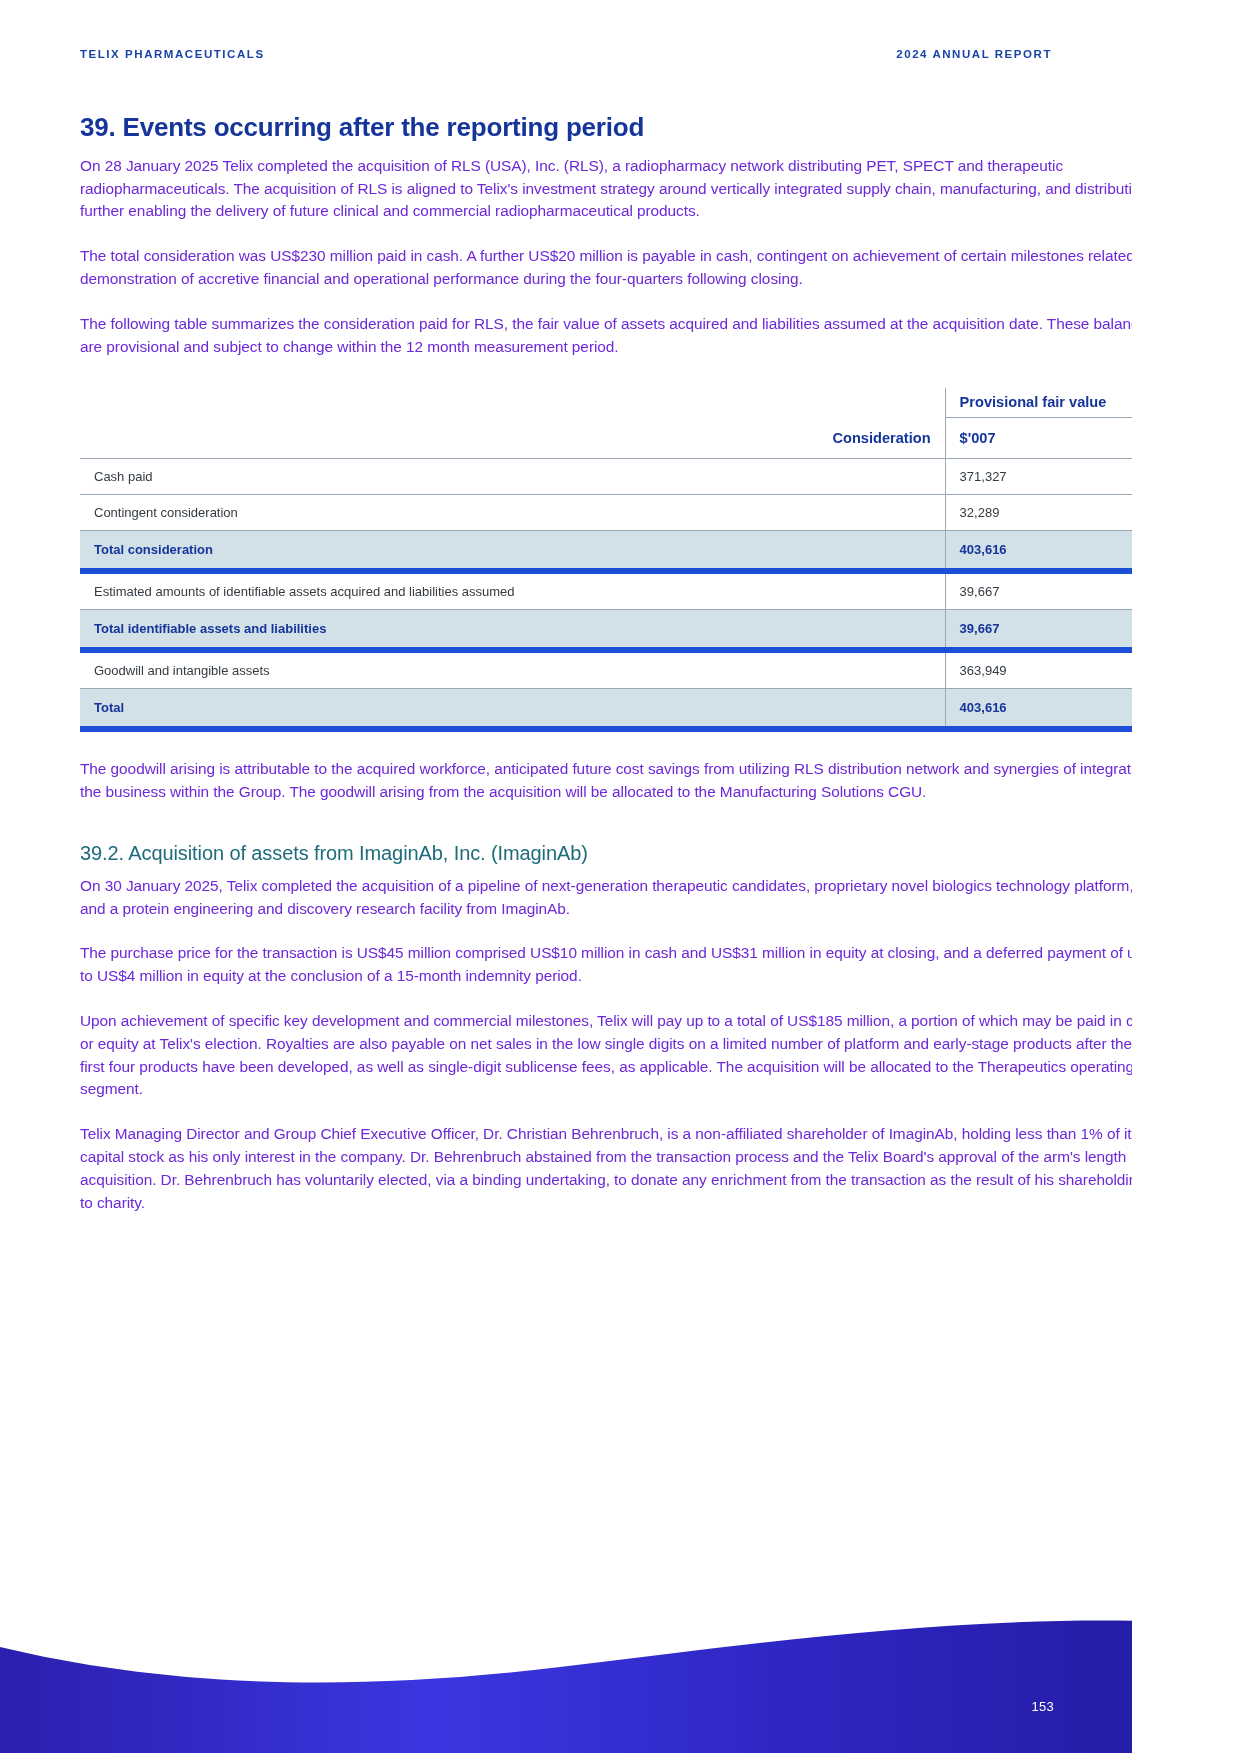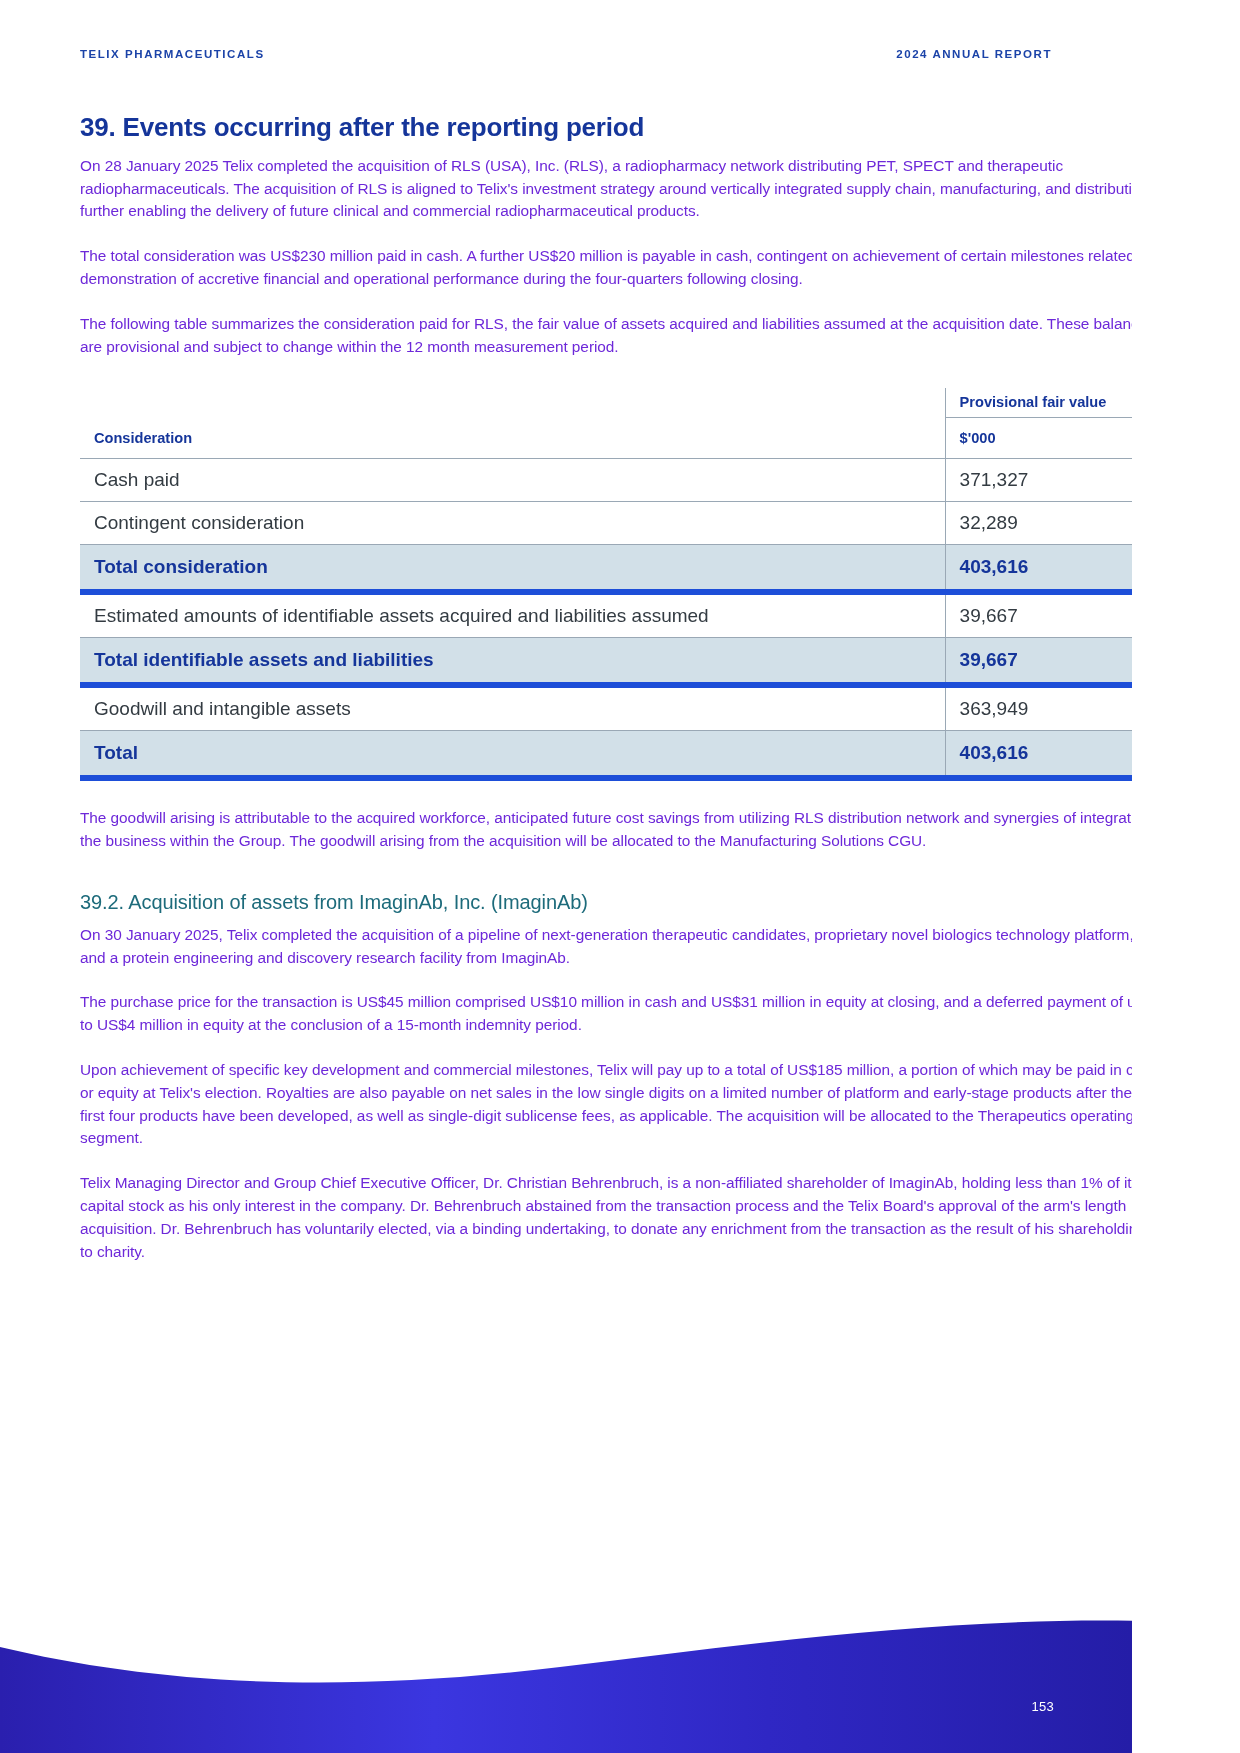--- a/index.html
+++ b/index.html
@@ -74,21 +74,21 @@
     width: 100%;
     border-collapse: collapse;
     margin-top: 30px;
     margin-bottom: 26px;
     table-layout: fixed;
   }
   table.fin col.label-col { width: 785px; }
   table.fin col.value-col { width: 195px; }
 
   table.fin th, table.fin td {
-    font-size: 19px;
+    font-size: 13px;
     color: #333b42;
     padding: 10px 14px 10px 14px;
     vertical-align: middle;
     text-align: left;
   }
   table.fin .val {
     text-align: left;
     padding-right: 12px;
   }
 
@@ -104,20 +104,21 @@
   tr.head-row th.blank { border-bottom: none; }
   tr.head-row th.val { border-left: 1px solid #9aa8b5; }
 
   tr.subhead-row th {
     border-bottom: 1px solid #9aa8b5;
     font-weight: 700;
     color: #15359a;
     font-size: 14.6px;
     padding-top: 12px;
     padding-bottom: 12px;
+    text-align: right;
   }
   tr.subhead-row th.val { border-left: 1px solid #9aa8b5; }
 
   tr.data-row td {
     border-bottom: 1px solid #9aa8b5;
     padding-top: 10px;
     padding-bottom: 10px;
   }
   tr.data-row td.val { border-left: 1px solid #9aa8b5; }
 
@@ -174,21 +175,21 @@
         <col class="label-col">
         <col class="value-col">
       </colgroup>
       <thead>
         <tr class="head-row">
           <th class="blank"></th>
           <th class="val">Provisional fair value</th>
         </tr>
         <tr class="subhead-row">
           <th>Consideration</th>
-          <th class="val">$'000</th>
+          <th class="val">$'007</th>
         </tr>
       </thead>
       <tbody>
         <tr class="data-row">
           <td>Cash paid</td>
           <td class="val">371,327</td>
         </tr>
         <tr class="data-row">
           <td>Contingent consideration</td>
           <td class="val">32,289</td>

